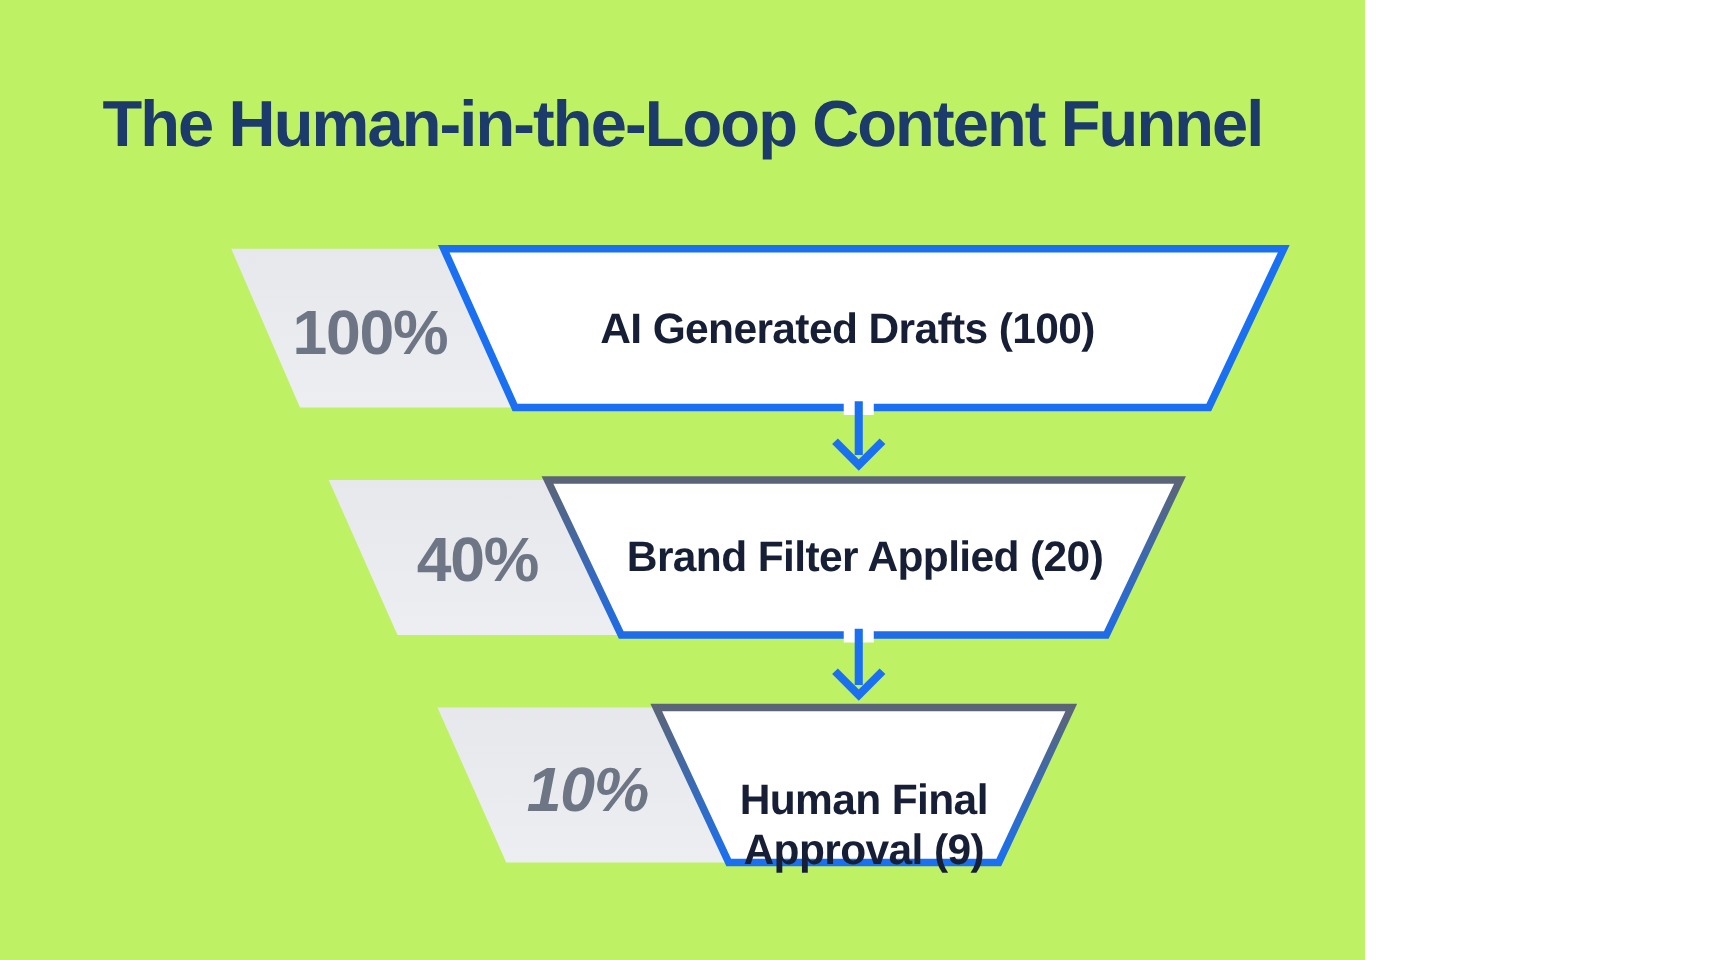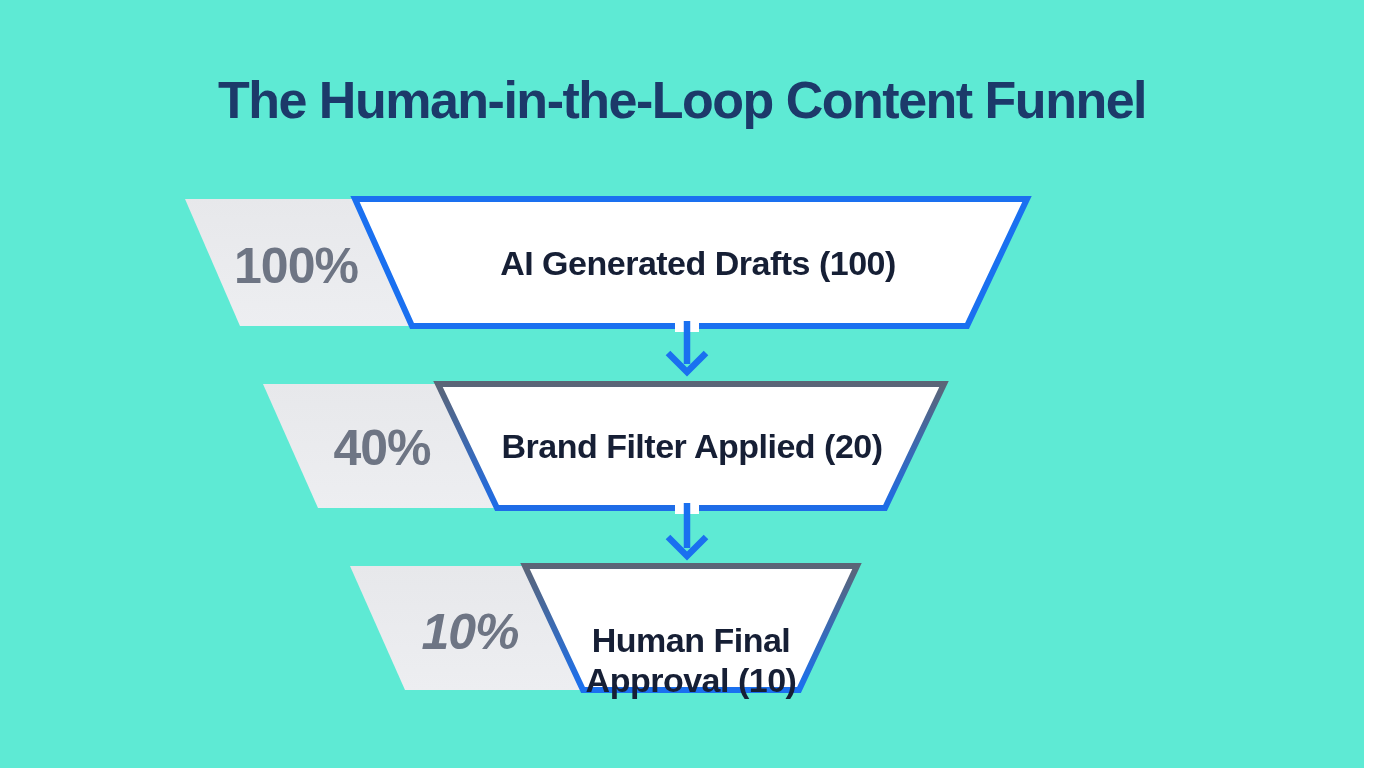--- a/index.html
+++ b/index.html
@@ -3,23 +3,23 @@
 <meta charset="utf-8">
 <style>
   html, body {
     margin: 0;
     padding: 0;
     background: #ffffff;
     font-family: "Liberation Sans", sans-serif;
   }
   .canvas {
     position: relative;
-    width: 1364px;
+    width: 1092px;
     height: 768px;
-    background: #5eead4;
+    background: #bef264;
     overflow: hidden;
   }
   .page-title {
     position: absolute;
     left: 0;
     top: 70px;
     width: 100%;
     text-align: center;
     font-size: 52px;
     font-weight: 700;
@@ -53,21 +53,21 @@
     flex-direction: column;
     align-items: center;
     justify-content: center;
     text-align: center;
     font-size: 34px;
     font-weight: 700;
     color: #161f35;
     letter-spacing: -0.5px;
     line-height: 1.18;
   }
-  #lab1 { left: 420px; top: 202px; width: 556px; height: 122px; text-align: right; }
+  #lab1 { left: 400px; top: 202px; width: 556px; height: 122px; text-align: right; }
   #lab2 { left: 497px; top: 386px; width: 390px; height: 120px; }
   #lab3 { left: 575px; top: 600px; width: 232px; height: 120px; }
 </style>
 </head>
 <body>
 
 <div class="canvas">
 
   <div class="page-title">The Human-in-the-Loop Content Funnel</div>
 
@@ -114,16 +114,16 @@
   <div class="pct" id="pct3">10%</div>
 
   <div class="stage-label" id="lab1">
     <span>AI Generated Drafts (100)</span>
   </div>
   <div class="stage-label" id="lab2">
     <span>Brand Filter Applied (20)</span>
   </div>
   <div class="stage-label" id="lab3">
     <span>Human Final</span>
-    <span>Approval (10)</span>
+    <span>Approval (9)</span>
   </div>
 
 </div>
 
 </body></html>

